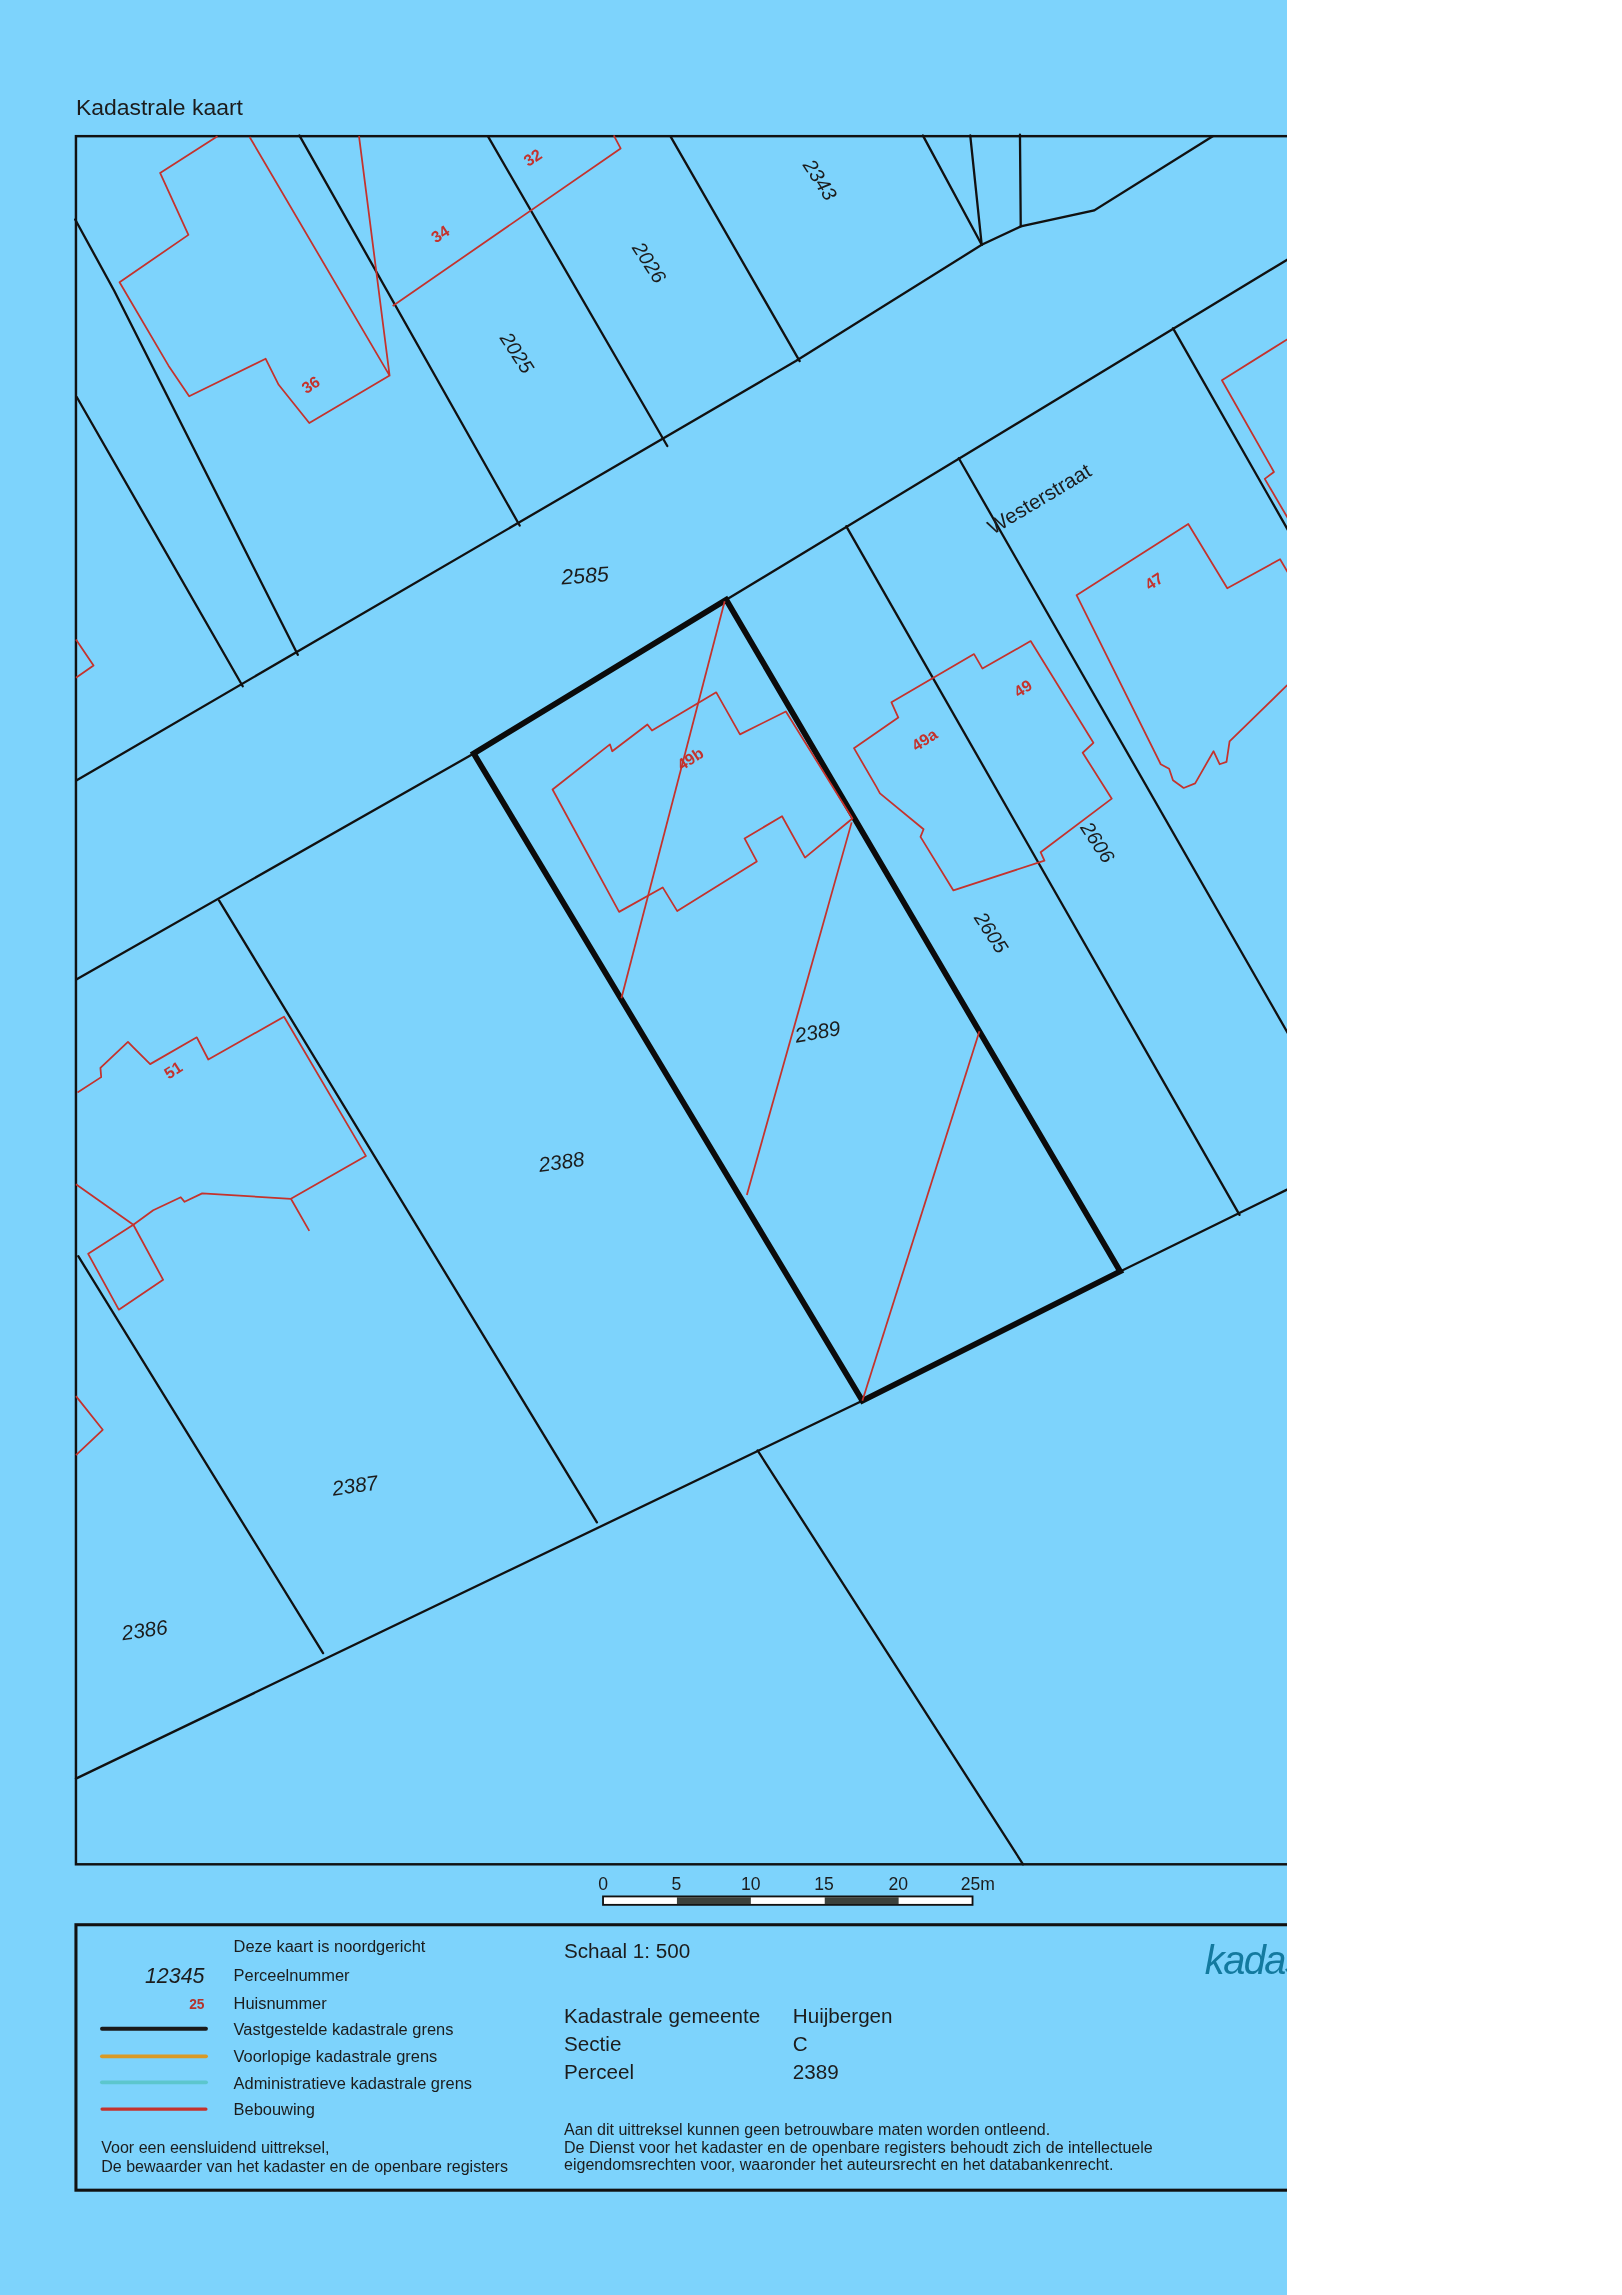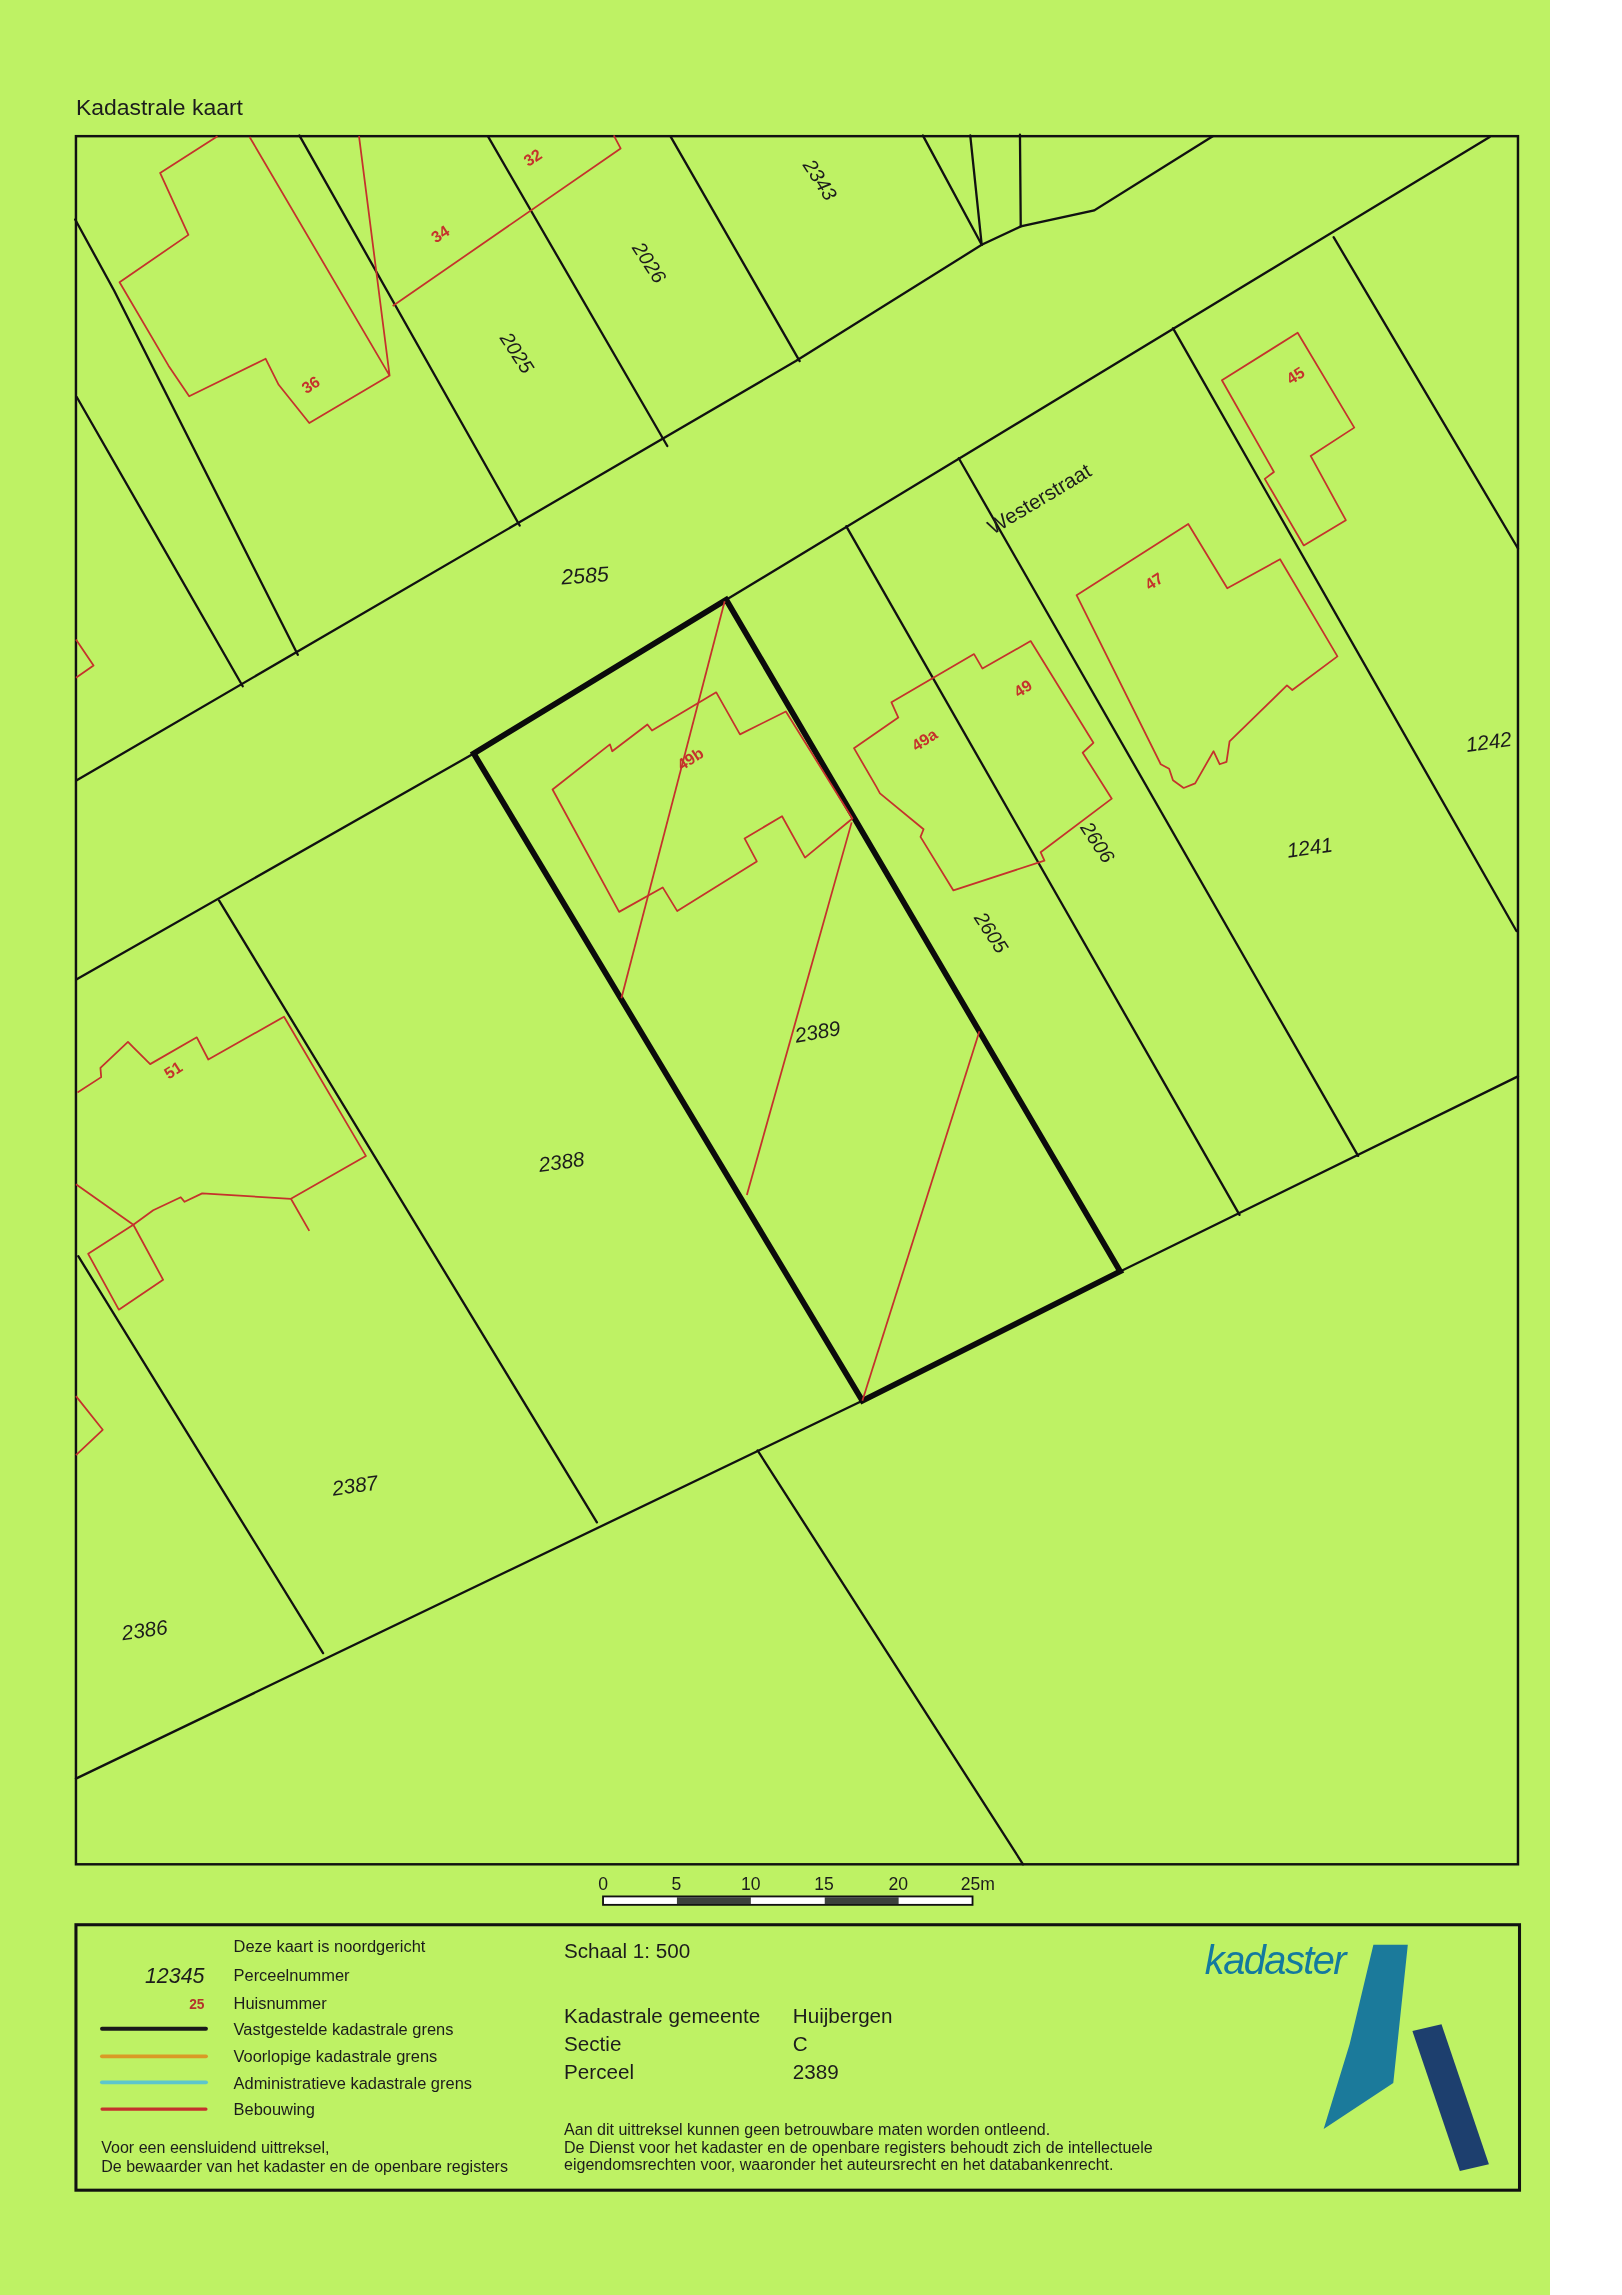--- a/index.html
+++ b/index.html
@@ -1,16 +1,16 @@
 <!DOCTYPE html>
 <html style="font-size:12.2px"><head>
 <meta charset="utf-8">
 <style>
   html,body{margin:0;padding:0;background:#ffffff;}
-  .page{position:relative;width:1550px;height:2295px;background:#bef264;overflow:hidden;
+  .page{position:relative;width:1287px;height:2295px;background:#7dd3fc;overflow:hidden;
         font-family:"Liberation Sans", sans-serif;}
   svg{position:absolute;left:0;top:0;}
   text{font-family:"Liberation Sans", sans-serif;}
 </style>
 </head>
 <body>
 <div class="page">
 <svg width="1623" height="2295" viewBox="0 0 2121 3000">
 
   <text x="99" y="150" font-size="30" fill="#1c1c1c">Kadastrale kaart</text>

